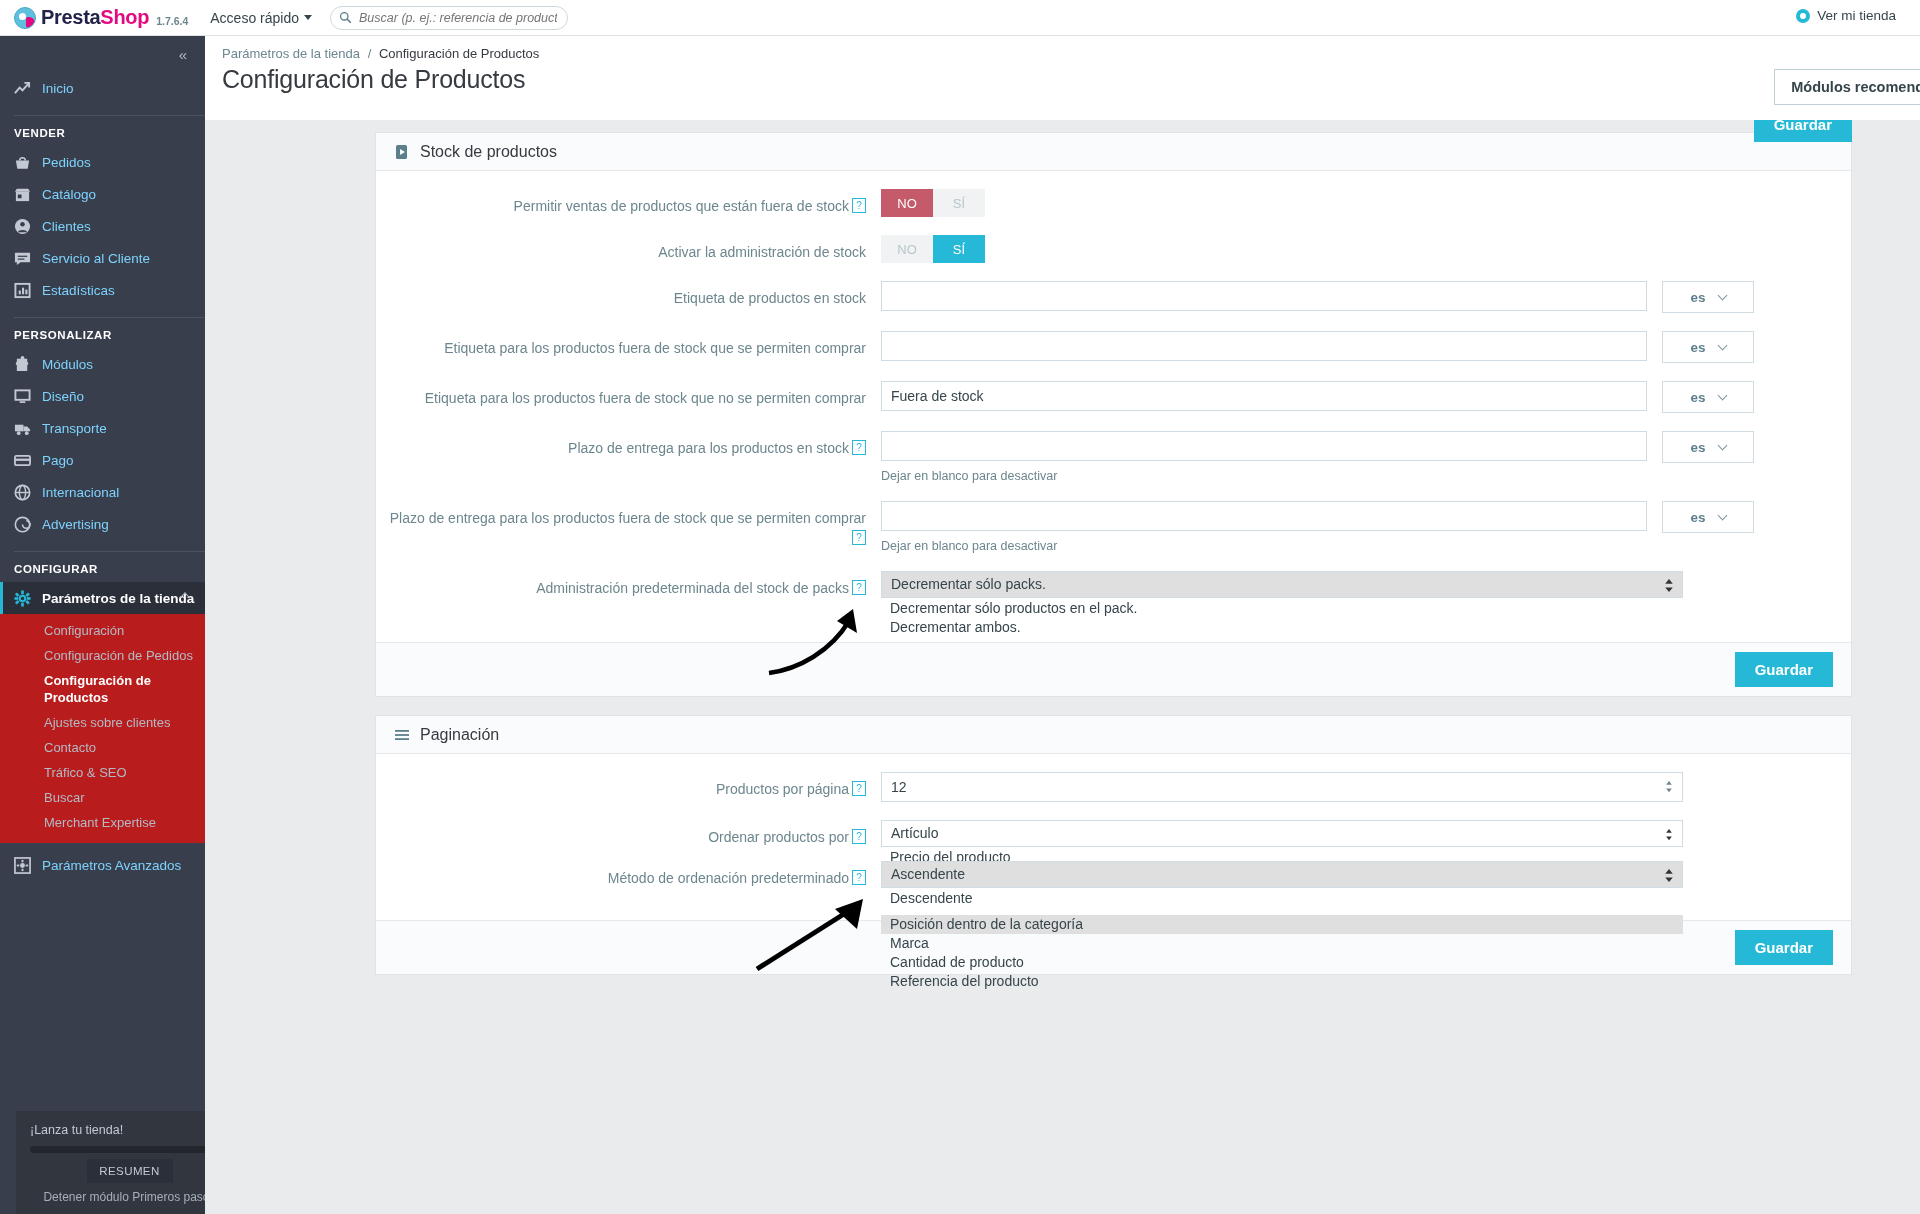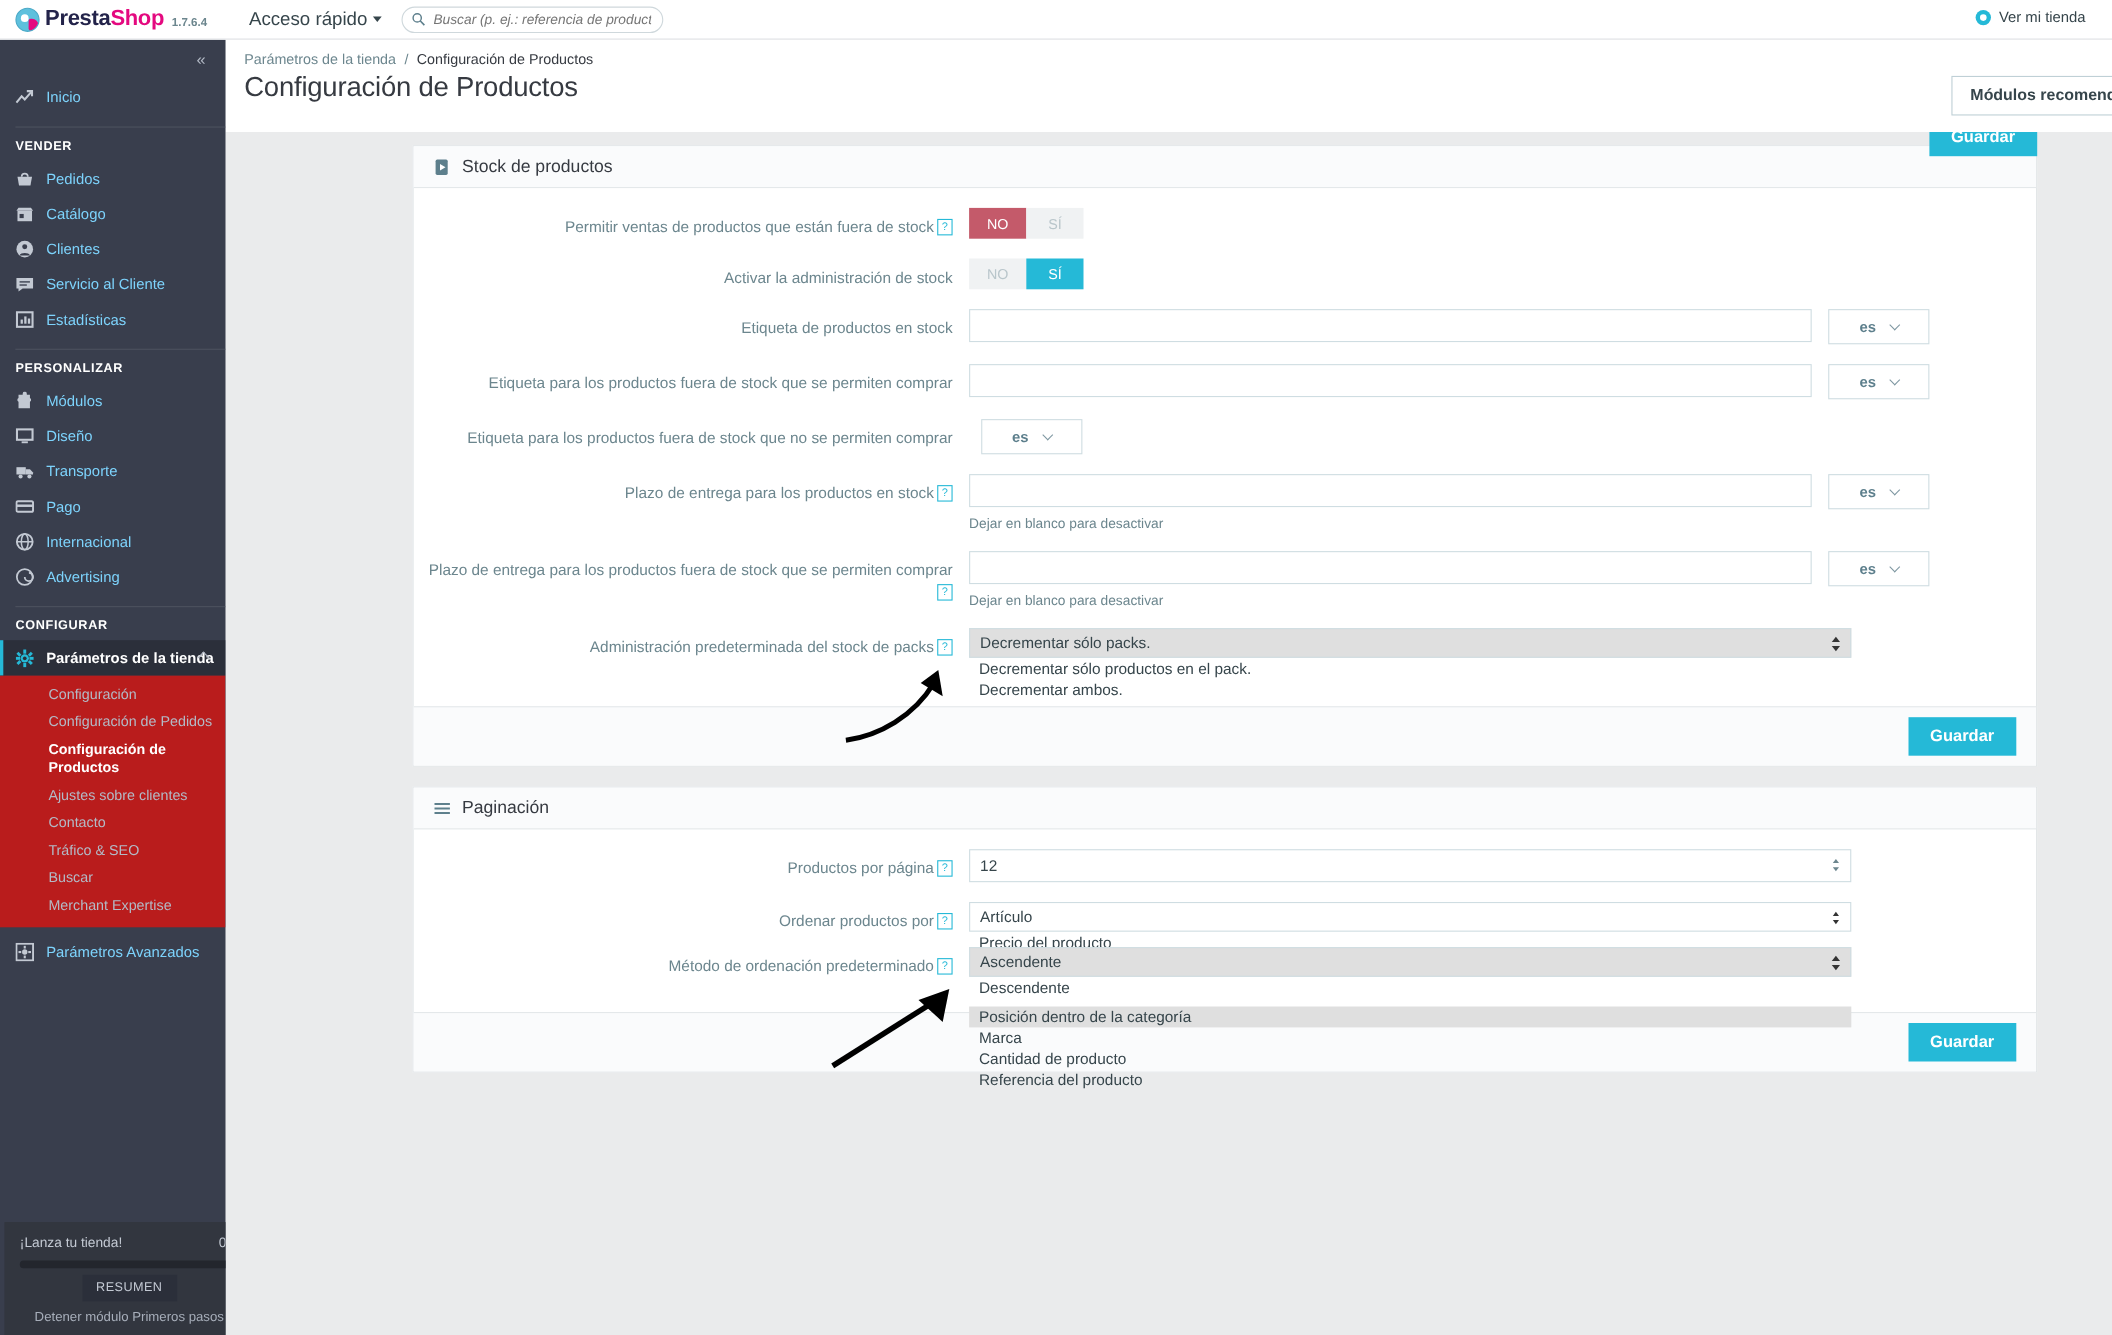--- a/index.html
+++ b/index.html
@@ -31,21 +31,21 @@
   }
   .ps-bug::after{
     content:""; position:absolute; left:11px; top:9px; width:9px;height:11px;
     background:#e4097f; border-radius:2px 6px 2px 2px;
   }
   #logo-text{ font-size:20px; font-weight:bold; margin-left:5px; letter-spacing:-.3px;}
   #logo-text .a{ color:#23234a; }
   #logo-text .b{ color:#e4097f; }
   #version{ font-size:10.5px; color:#6c868e; margin-left:7px; font-weight:bold; padding-top:6px;}
   #quick-access{
-    font-size:17px; color:#36454b; margin-left:38px; cursor:pointer;
+    font-size:14px; color:#36454b; margin-left:22px; cursor:pointer;
     display:flex; align-items:center; gap:5px;
   }
   .caret-d{
     width:0;height:0;border-left:4px solid transparent;border-right:4px solid transparent;
     border-top:5px solid #36454b;
   }
   #search-wrap{
     margin-left:18px; width:238px; height:24px; border:1px solid #cfd8dc;
     border-radius:14px; display:flex; align-items:center; padding:0 8px;
     background:#fff; overflow:hidden;
@@ -97,21 +97,21 @@
     position:absolute;right:16px;top:12px;width:8px;height:8px;
     border-left:1.6px solid #b3bac6;border-top:1.6px solid #b3bac6;
     transform:rotate(45deg);
   }
   #submenu{ background:#b91c1c; padding:4px 0 8px 0; }
   .sub-item{
     padding:4px 0 4px 44px; font-size:13px; color:#b3bac6; cursor:pointer; line-height:17px;
   }
   .sub-item.cur{ color:#fff; font-weight:bold; }
   #launch-box{
-    position:absolute; left:4px; bottom:0; width:227px; padding:12px 14px 10px 14px;
+    position:absolute; left:16px; bottom:0; width:227px; padding:12px 14px 10px 14px;
     background:#32363f;
   }
   #launch-row{ display:flex; justify-content:space-between; font-size:12.5px; color:#c3c9d3; }
   #launch-bar{
     height:7px; border-radius:4px; background:#23262d; margin-top:9px;
   }
   #resumen{
     margin:6px auto 0 auto; width:86px; text-align:center; background:#2b2f3a;
     color:#c3c9d3; font-size:11.5px; letter-spacing:.4px; padding:6px 0; cursor:pointer;
   }
@@ -484,20 +484,21 @@
           <span class="langbtn">
             <span>es</span>
             <span class="chev-sm"></span>
           </span>
         </div>
       </div>
 
       <div class="frow">
         <div class="flabel">Etiqueta para los productos fuera de stock que no se permiten comprar</div>
         <div class="fctl">
+          <input class="txt" value="Fuera de stock" style="">
           <span class="langbtn">
             <span>es</span>
             <span class="chev-sm"></span>
           </span>
         </div>
       </div>
 
       <div class="frow">
         <div class="flabel">
           <span>Plazo de entrega para los productos en stock</span><span class="qm">?</span>

